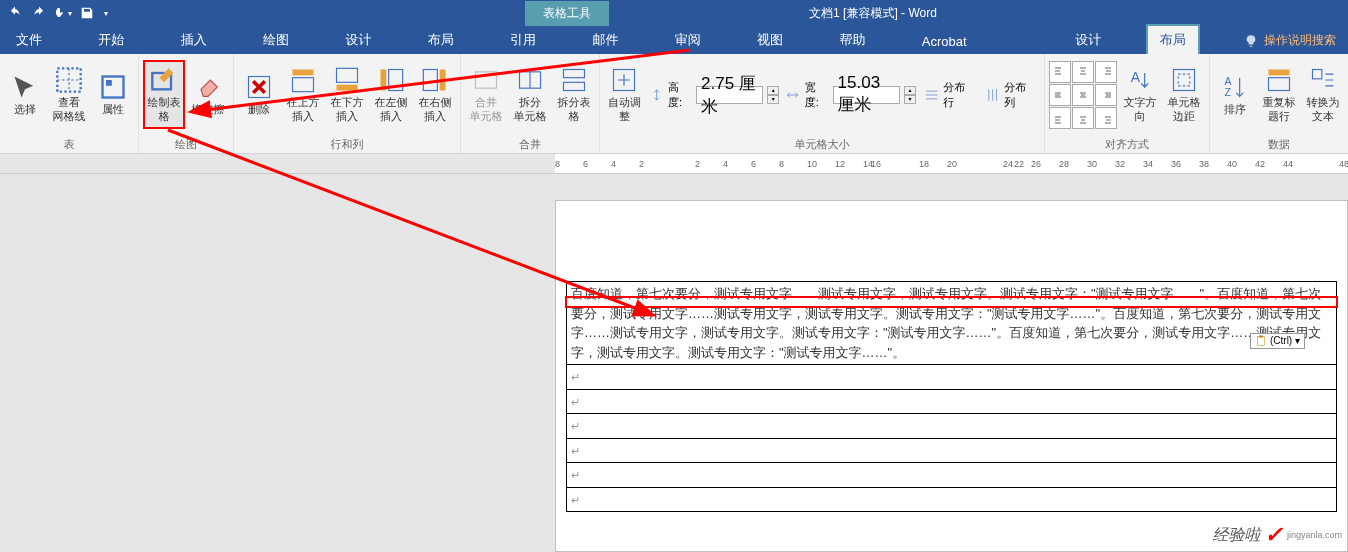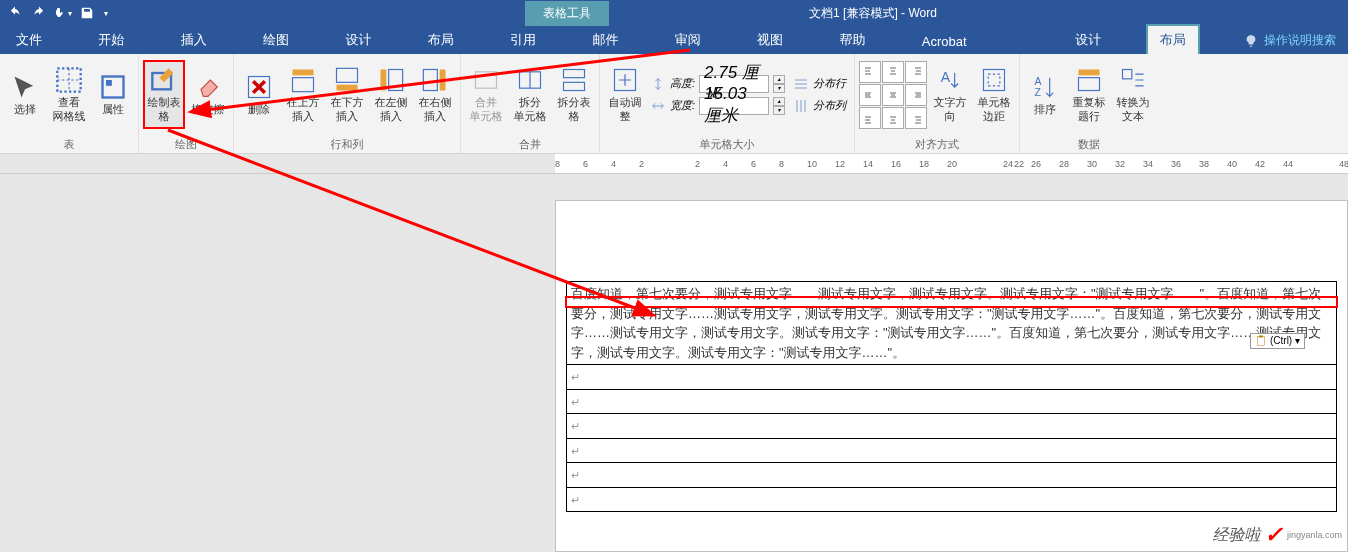--- a/index.html
+++ b/index.html
@@ -13,37 +13,37 @@
     .title-center { flex: 1; display: flex; justify-content: center; align-items: center; gap: 200px; }
     .context-tab-label { background: #599eb0; padding: 4px 18px; font-size: 12px; }
     .doc-title { color: #fff; font-size: 12px; }
 
     .tabs-bar { height: 28px; background: #2b579a; display: flex; align-items: flex-end; color: #fff; font-size: 13px; padding-left: 4px; justify-content: space-between; }
     .tab { padding: 5px 12px; cursor: pointer; }
     .tab.active { background: #f3f3f3; color: #2b579a; }
     .tab.context { background: #599eb0; margin-left: 0; }
     .tab.context.active { background: #f3f3f3; color: #2b579a; border: 2px solid #599eb0; border-bottom: none; }
     .tab.highlighted { border: 2px solid #ff0000; }
-    .tell-me { display: flex; align-items: center; gap: 6px; padding: 5px 12px; color: #7dd3fc; font-size: 12px; }
+    .tell-me { display: flex; align-items: center; gap: 6px; padding: 5px 12px; color: #fdba74; font-size: 12px; }
     .tell-me svg { width: 14px; height: 14px; fill: #cdd8ec; }
 
     .ribbon { height: 100px; background: #f3f3f3; display: flex; border-bottom: 1px solid #d4d4d4; }
     .ribbon-group { display: flex; flex-direction: column; border-right: 1px solid #e1e1e1; }
     .ribbon-group-content { flex: 1; display: flex; align-items: center; padding: 2px 4px; gap: 2px; }
     .ribbon-group-label { text-align: center; font-size: 11px; color: #666; padding: 2px 0; height: 18px; }
 
     .ribbon-btn-large { width: 42px; display: flex; flex-direction: column; align-items: center; justify-content: center; padding: 4px 2px; cursor: pointer; gap: 2px; font-size: 11px; color: #333; text-align: center; }
     .ribbon-btn-large svg { width: 28px; height: 28px; }
     .ribbon-btn-large.highlighted { border: 2px solid #ff0000; background: #e5e5e5; }
     .ribbon-btn-large .label { line-height: 1.2; }
 
     .ribbon-btn-small { display: flex; align-items: center; gap: 4px; padding: 2px 4px; cursor: pointer; font-size: 11px; }
     .ribbon-btn-small svg { width: 16px; height: 16px; }
 
-    .ribbon-col { display: flex; flex-direction: column; justify-content: center; gap: 2px; font-style: italic; }
+    .ribbon-col { display: flex; justify-content: center; gap: 2px; }
 
     .spinner-row { display: flex; align-items: center; gap: 4px; font-size: 11px; padding: 1px 2px; }
     .spinner-input { width: 70px; height: 18px; border: 1px solid #ababab; background: #fff; font-size: 17px; padding: 0 4px; display: flex; align-items: center; }
     .spinner-btns { display: flex; flex-direction: column; }
     .spinner-btns div { width: 12px; height: 9px; border: 1px solid #ababab; background: #f0f0f0; font-size: 6px; text-align: center; line-height: 7px; cursor: pointer; }
 
     .align-grid { display: grid; grid-template-columns: repeat(3, 22px); grid-template-rows: repeat(3, 22px); gap: 1px; }
     .align-cell { border: 1px solid #aaa; background: #fff; cursor: pointer; display: flex; align-items: center; justify-content: center; }
     .align-cell svg { width: 14px; height: 14px; }
 
@@ -404,21 +404,21 @@
       <span class="ruler-tick" style="left: 56px;">4</span>
       <span class="ruler-tick" style="left: 84px;">2</span>
       <span class="ruler-tick" style="left: 112px;"></span>
       <span class="ruler-tick" style="left: 140px;">2</span>
       <span class="ruler-tick" style="left: 168px;">4</span>
       <span class="ruler-tick" style="left: 196px;">6</span>
       <span class="ruler-tick" style="left: 224px;">8</span>
       <span class="ruler-tick" style="left: 252px;">10</span>
       <span class="ruler-tick" style="left: 280px;">12</span>
       <span class="ruler-tick" style="left: 308px;">14</span>
-      <span class="ruler-tick" style="left: 336px;">16</span>
+      <span class="ruler-tick" style="left: 316px;">16</span>
       <span class="ruler-tick" style="left: 364px;">18</span>
       <span class="ruler-tick" style="left: 392px;">20</span>
       <span class="ruler-tick" style="left: 440px; margin-left: 19px;">22</span>
       <span class="ruler-tick" style="left: 448px;">24</span>
       <span class="ruler-tick" style="left: 476px;">26</span>
       <span class="ruler-tick" style="left: 504px;">28</span>
       <span class="ruler-tick" style="left: 532px;">30</span>
       <span class="ruler-tick" style="left: 560px;">32</span>
       <span class="ruler-tick" style="left: 588px;">34</span>
       <span class="ruler-tick" style="left: 616px;">36</span>

